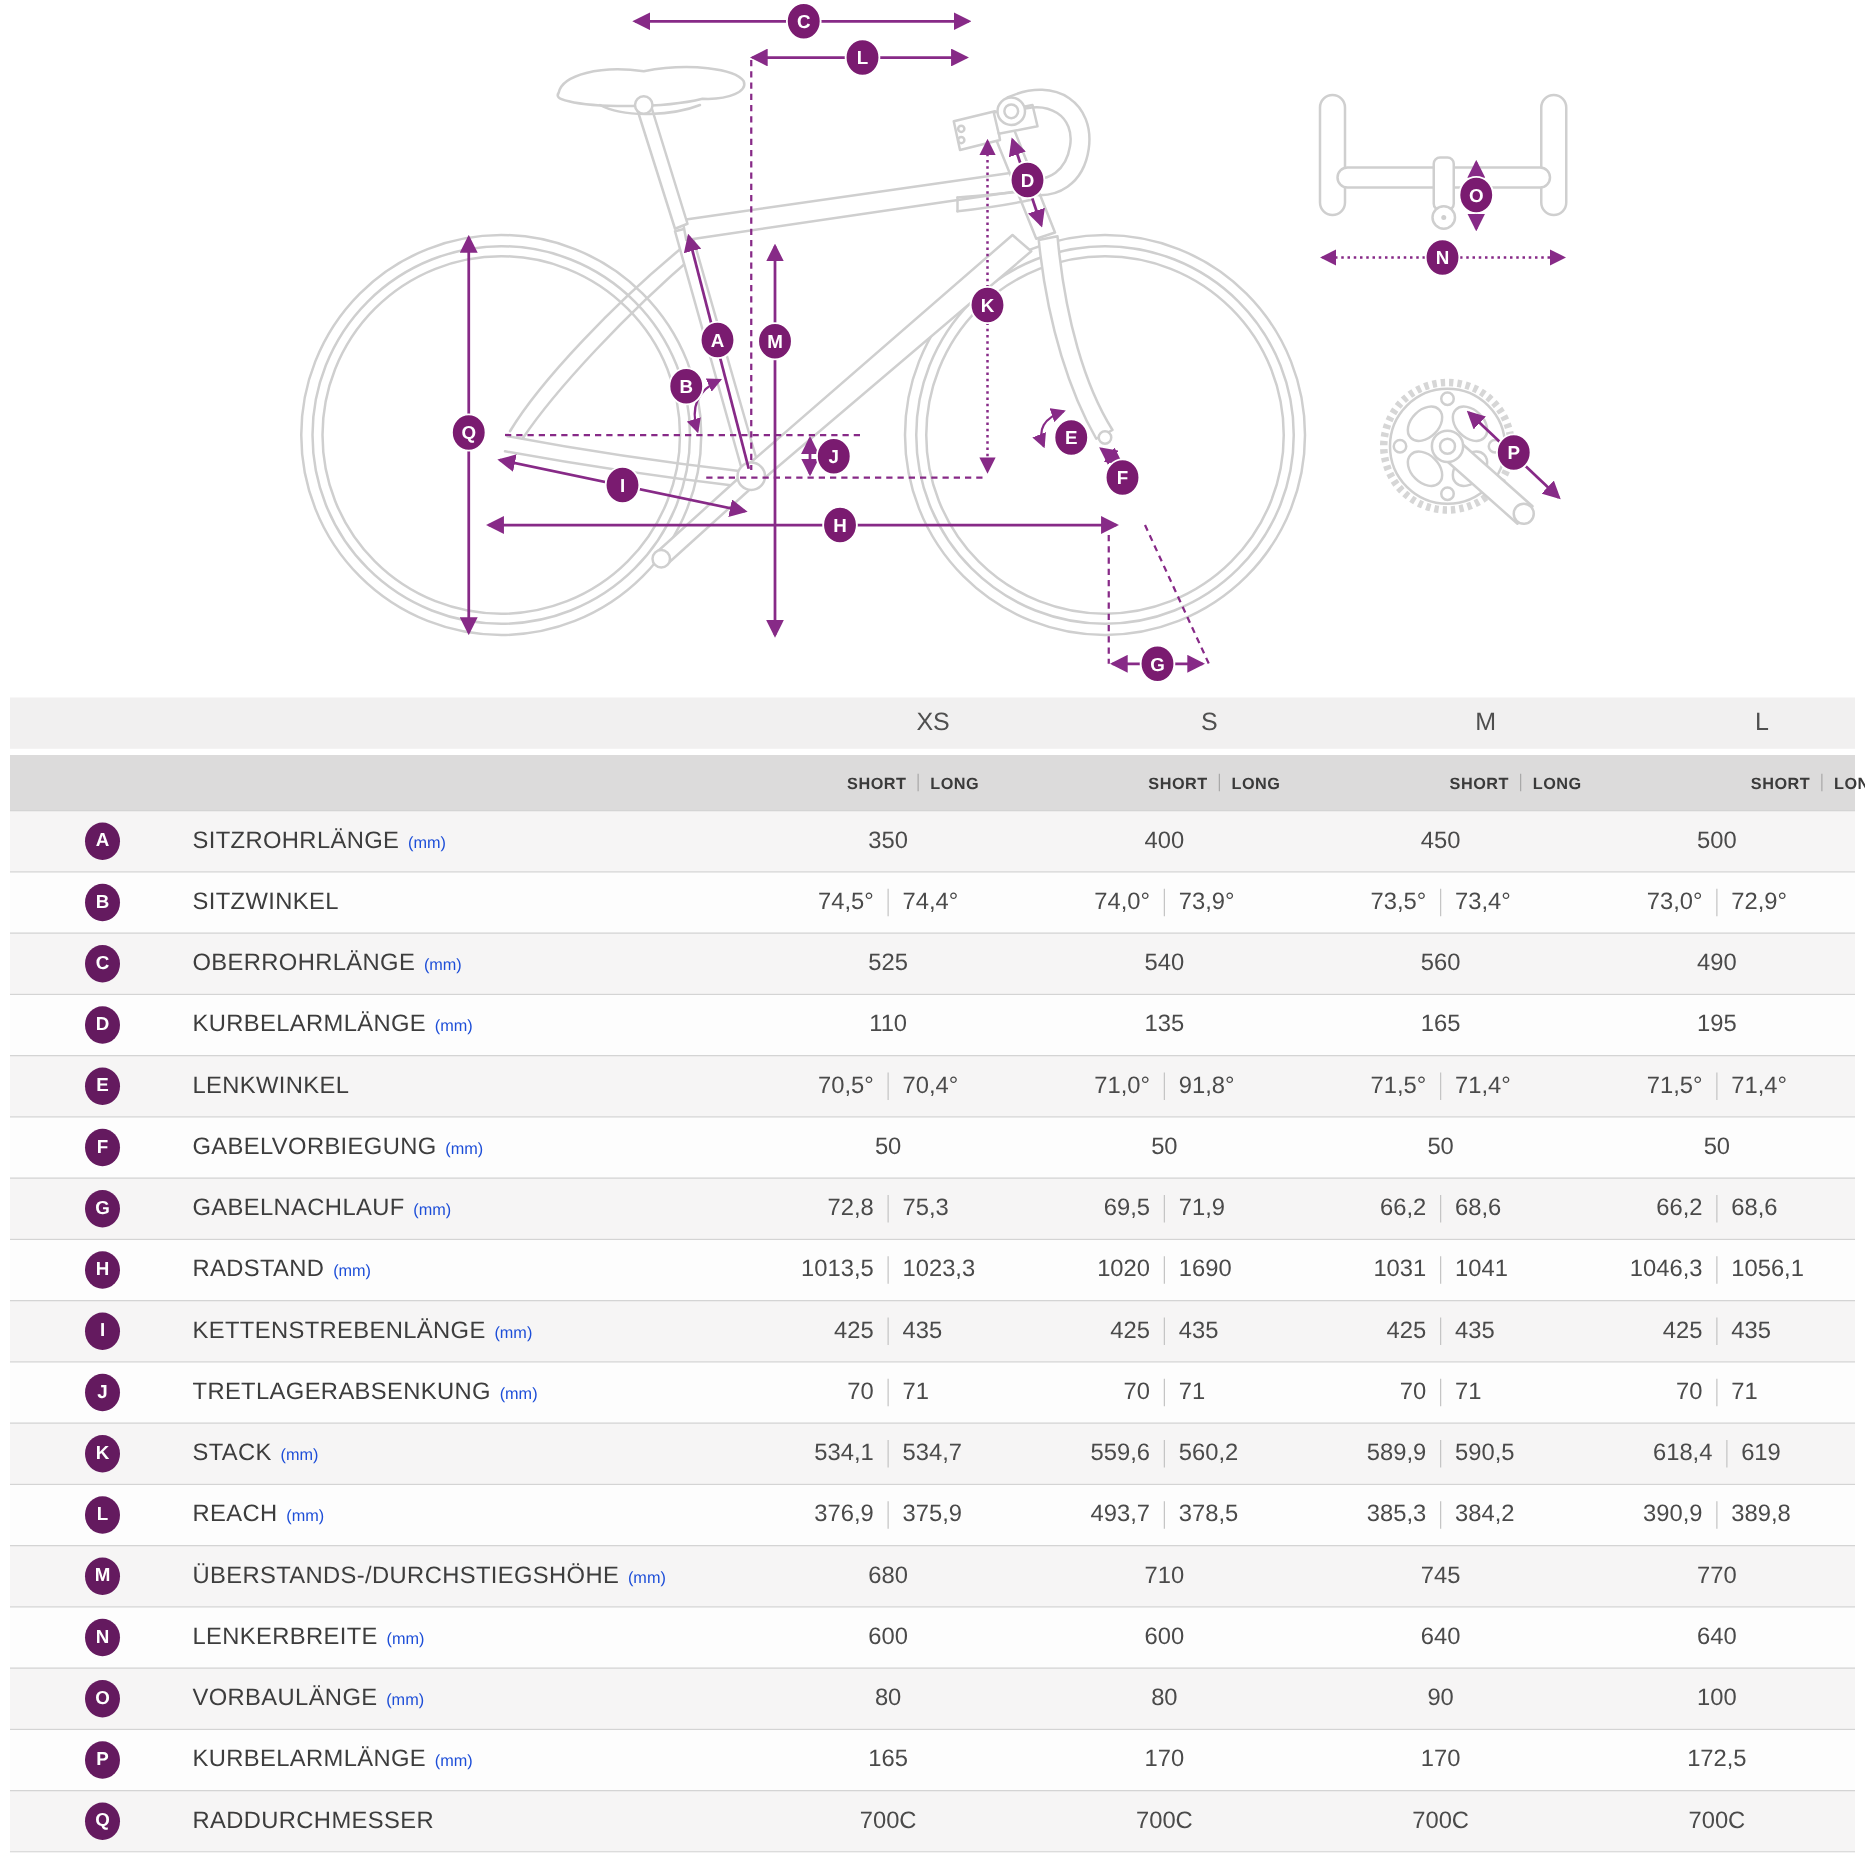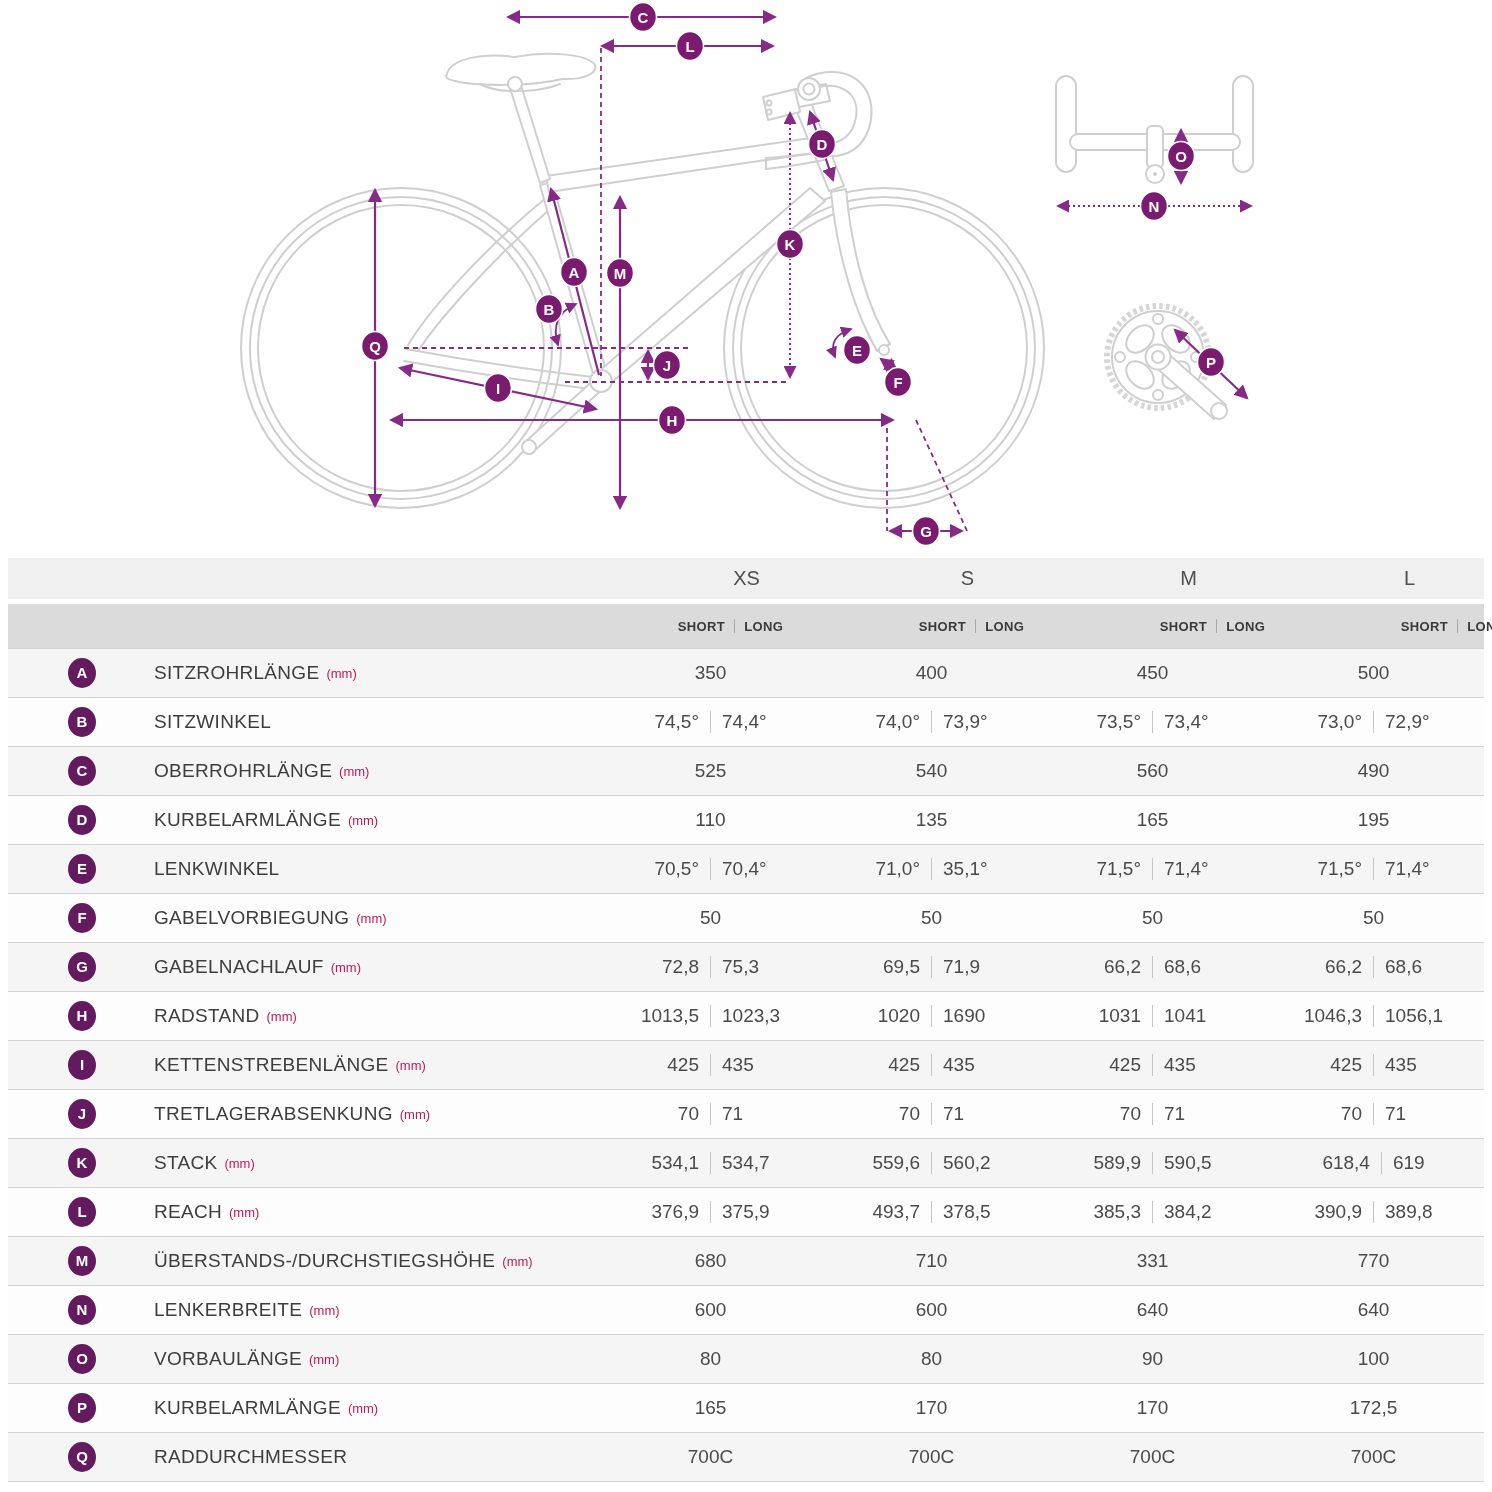--- a/index.html
+++ b/index.html
@@ -29,21 +29,21 @@
   .variant{font-size:13px;font-weight:bold;color:#3a3a3a;letter-spacing:.4px;}
   .vsep-h{display:inline-block;width:1px;height:14px;background:#a9a9a9;margin:0 9px;}
   .gt-row{display:flex;height:48px;border-top:1px solid #d4d4d4;align-items:center;}
   .gt-row:last-child{border-bottom:1px solid #d4d4d4;}
   .gt-row.shade{background:#f6f5f5;}
   .gt-row.plain{background:#fdfdfd;}
   .badge{width:28px;height:30px;border-radius:50%;background:#641a5f;color:#fff;
          font-size:15px;font-weight:bold;text-align:center;line-height:30px;
          flex:0 0 28px;margin-right:58px;}
   .rlabel{font-size:19px;font-weight:normal;color:#3d3d3d;letter-spacing:.3px;}
-  .runit{font-size:13px;color:#be185d;margin-left:7px;}
+  .runit{font-size:13px;color:#1d4ed8;margin-left:7px;}
   .cellval{font-size:19px;color:#4a4a4a;}
   .vsep{display:inline-block;width:1px;height:22px;background:#c5c5c5;margin:0 11px;vertical-align:middle;}
 </style>
 </head>
 <body>
 
 <div class="page">
 
   <div class="diagram-wrap">
   <svg viewBox="0 0 1492 558" width="1492" height="558">
@@ -356,21 +356,21 @@
 
     </div>
   <div class="gt-sizecol">
             <span class="cellval">70,5°</span>
             <span class="vsep"></span>
             <span class="cellval">70,4°</span>
           </div>
           <div class="gt-sizecol">
             <span class="cellval">71,0°</span>
             <span class="vsep"></span>
-            <span class="cellval">35,1°</span>
+            <span class="cellval">91,8°</span>
           </div>
           <div class="gt-sizecol">
             <span class="cellval">71,5°</span>
             <span class="vsep"></span>
             <span class="cellval">71,4°</span>
           </div>
           <div class="gt-sizecol">
             <span class="cellval">71,5°</span>
             <span class="vsep"></span>
             <span class="cellval">71,4°</span>
@@ -563,21 +563,21 @@
       <span class="rlabel">ÜBERSTANDS-/DURCHSTIEGSHÖHE</span>
       <span class="runit">(mm)</span>
     </div>
   <div class="gt-sizecol">
             <span class="cellval">680</span>
           </div>
           <div class="gt-sizecol">
             <span class="cellval">710</span>
           </div>
           <div class="gt-sizecol">
-            <span class="cellval">331</span>
+            <span class="cellval">745</span>
           </div>
           <div class="gt-sizecol">
             <span class="cellval">770</span>
           </div>
         </div>
         <div class="gt-row plain">
     <div class="gt-labelcol">
       <span class="badge">N</span>
       <span class="rlabel">LENKERBREITE</span>
       <span class="runit">(mm)</span>

